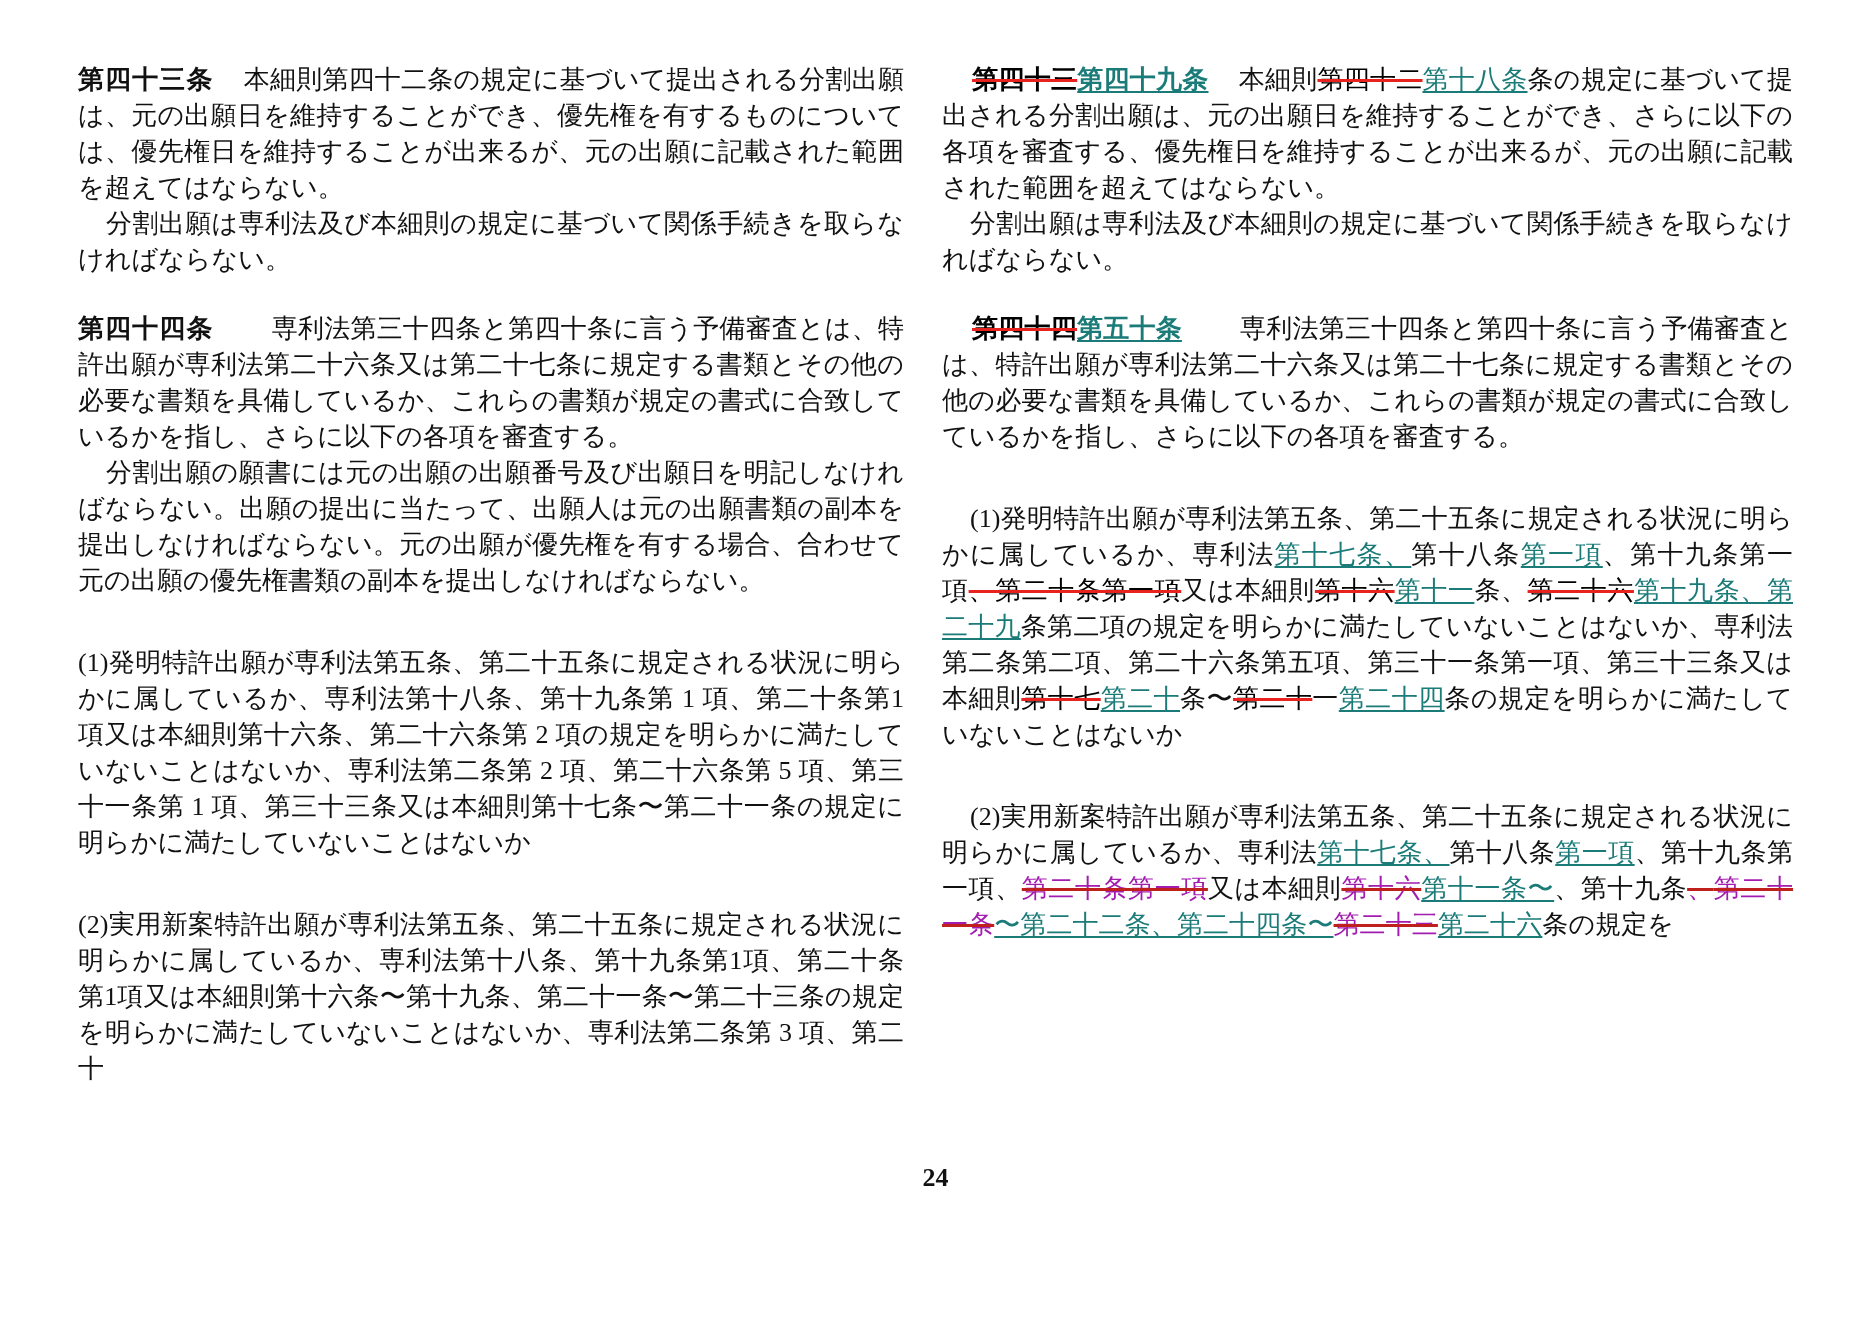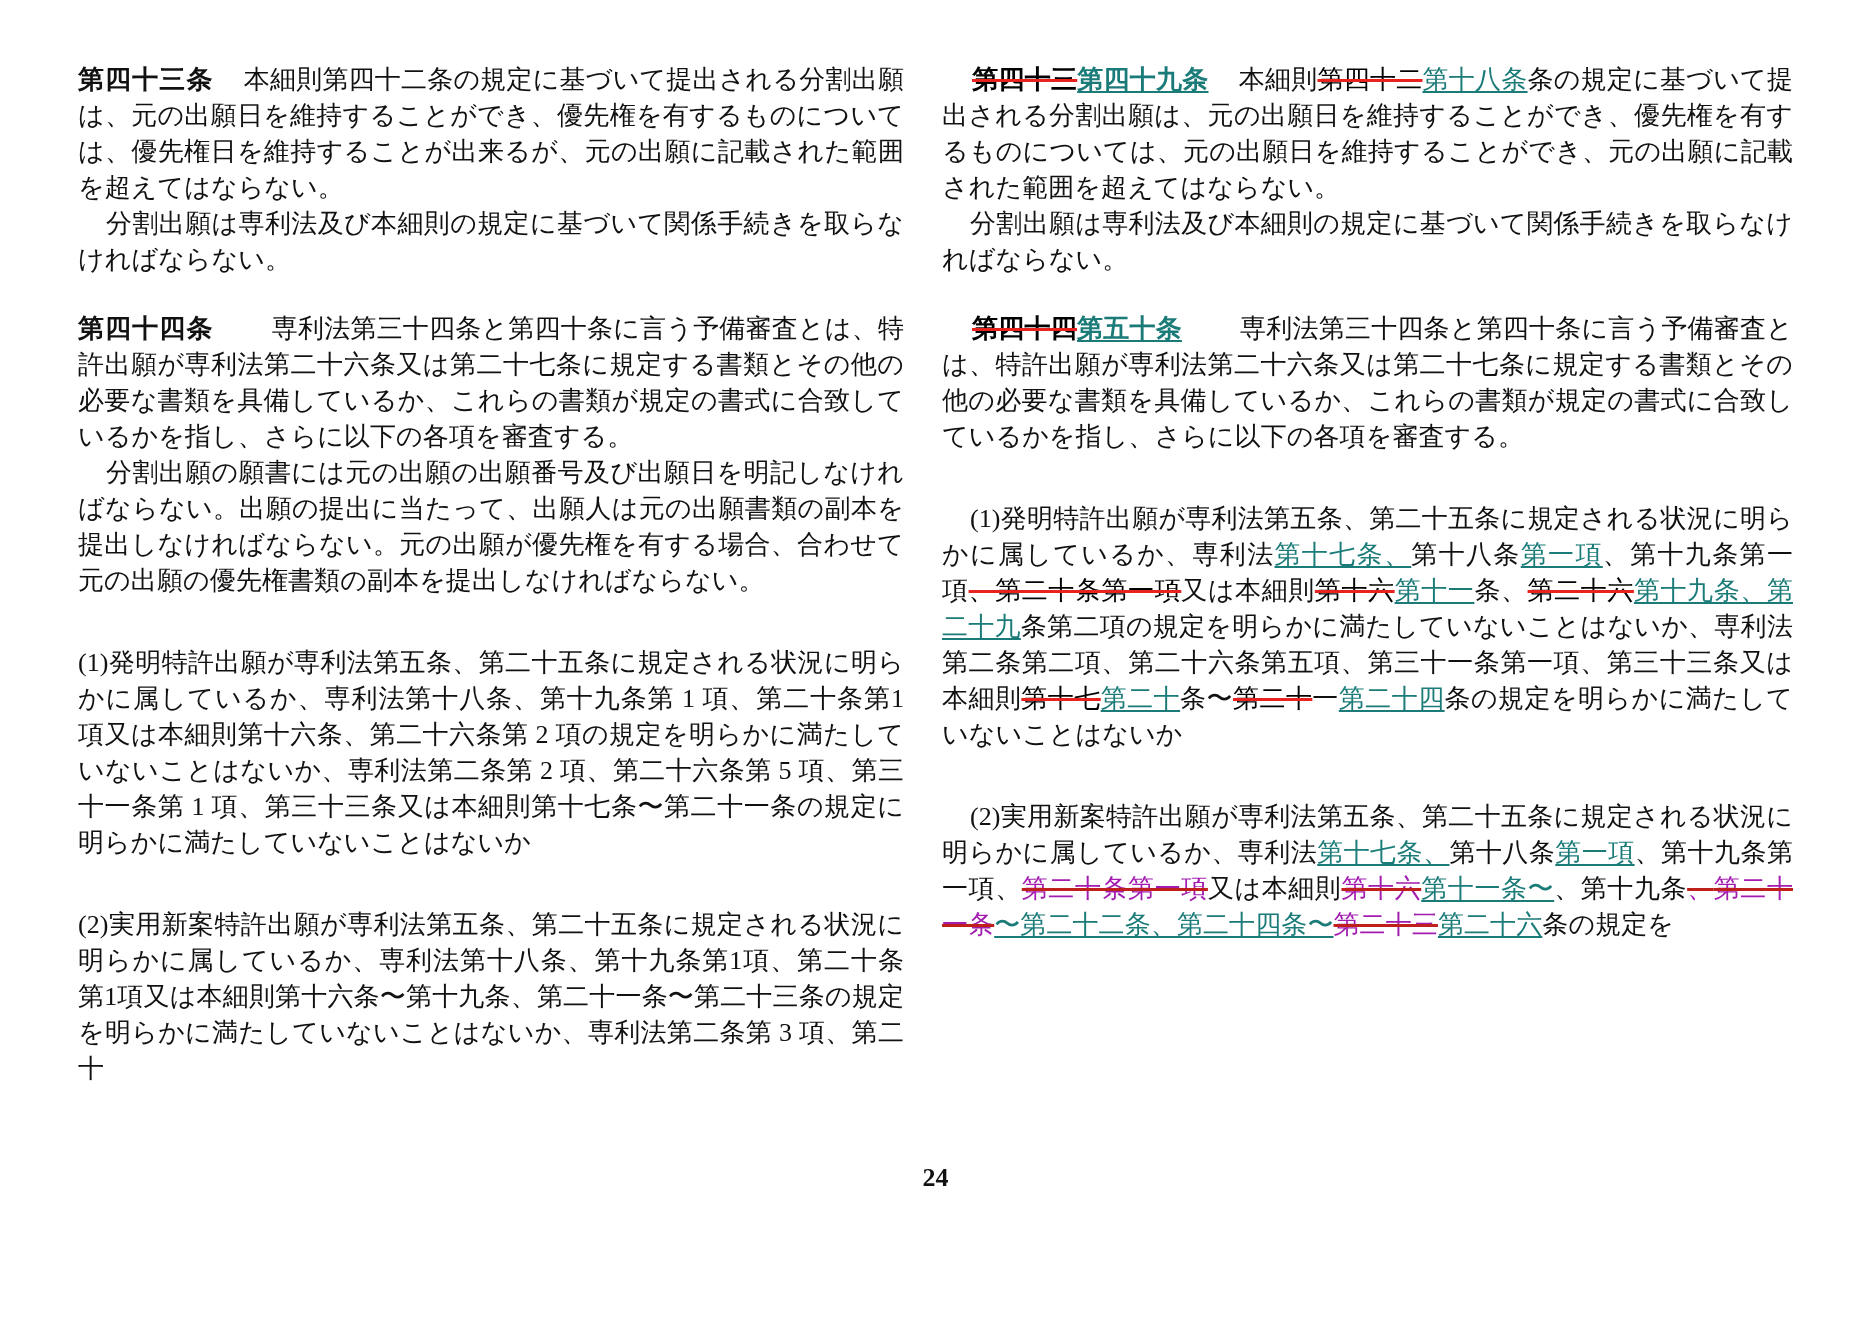--- a/index.html
+++ b/index.html
@@ -119,21 +119,21 @@
       <p class="para indent"><span>分割出願の願書には元の出願の出願番号及び出願日を明記しなければならない。出願の提出に当たって、出願人は元の出願書類の副本を提出しなければならない。元の出願が優先権を有する場合、合わせて元の出願の優先権書類の副本を提出しなければならない。</span></p>
 
       <p class="para gap-md"><span>(1)発明特許出願が専利法第五条、第二十五条に規定される状況に明らかに属しているか、専利法第十八条、第十九条第 1 項、第二十条第1項又は本細則第十六条、第二十六条第 2 項の規定を明らかに満たしていないことはないか、専利法第二条第 2 項、第二十六条第 5 項、第三十一条第 1 項、第三十三条又は本細則第十七条〜第二十一条の規定に明らかに満たしていないことはないか</span></p>
 
       <p class="para gap-md"><span>(2)実用新案特許出願が専利法第五条、第二十五条に規定される状況に明らかに属しているか、専利法第十八条、第十九条第1項、第二十条第1項又は本細則第十六条〜第十九条、第二十一条〜第二十三条の規定を明らかに満たしていないことはないか、専利法第二条第 3 項、第二十</span></p>
 
     </div>
 
     <div class="col col-right">
 
-      <p class="para"><span class="sp-wide"></span><span class="del bold">第四十三</span><span class="ins bold">第四十九条</span><span class="sp-wide"></span><span>本細則</span><span class="del">第四十二</span><span class="ins">第十八条</span><span>条の規定に基づいて提出される分割出願は、元の出願日を維持することができ、優先権を有するものについては、元の出願日を維持することができ、元の出願に記載された範囲を超えてはならない。</span></p>
+      <p class="para"><span class="sp-wide"></span><span class="del bold">第四十三</span><span class="ins bold">第四十九条</span><span class="sp-wide"></span><span>本細則</span><span class="del">第四十二</span><span class="ins">第十八条</span><span>条の規定に基づいて提出される分割出願は、元の出願日を維持することができ、さらに以下の各項を審査する、優先権日を維持することが出来るが、元の出願に記載された範囲を超えてはならない。</span></p>
 
       <p class="para indent"><span>分割出願は専利法及び本細則の規定に基づいて関係手続きを取らなければならない。</span></p>
 
 
       <p class="para gap-lg"><span class="sp-wide"></span><span class="del bold">第四十四</span><span class="ins bold">第五十条</span><span class="sp-xwide"></span><span>専利法第三十四条と第四十条に言う予備審査とは、特許出願が専利法第二十六条又は第二十七条に規定する書類とその他の必要な書類を具備しているか、これらの書類が規定の書式に合致しているかを指し、さらに以下の各項を審査する。</span></p>
 
       <p class="para gap-md indent"><span>(1)発明特許出願が専利法第五条、第二十五条に規定される状況に明らかに属しているか、専利法</span><span class="ins">第十七条、</span><span>第十八条</span><span class="ins">第一項</span><span>、第十九条第一項</span><span class="del">、第二十条第一項</span><span>又は本細則</span><span class="del">第十六</span><span class="ins">第十一</span><span>条、</span><span class="del">第二十六</span><span class="ins">第十九条、第二十九</span><span>条第二項の規定を明らかに満たしていないことはないか、専利法第二条第二項、第二十六条第五項、第三十一条第一項、第三十三条又は本細則</span><span class="del">第十七</span><span class="ins">第二十</span><span>条〜</span><span class="del">第二十</span><span>一</span><span class="ins">第二十四</span><span>条の規定を明らかに満たしていないことはないか</span></p>
 
       <p class="para gap-md indent"><span>(2)実用新案特許出願が専利法第五条、第二十五条に規定される状況に明らかに属しているか、専利法</span><span class="ins">第十七条、</span><span>第十八条</span><span class="ins">第一項</span><span>、第十九条第一項、</span><span class="del-dark">第二十条第一項</span><span>又は本細則</span><span class="del-dark">第十六</span><span class="ins">第十一条〜</span><span>、第十九条</span><span class="del-dark">、</span><span class="del-dark">第二十一条</span><span class="ins">〜第二十二条、第二十四条〜</span><span class="del-dark">第二十三</span><span class="ins">第二十六</span><span>条の規定を</span></p>
 

